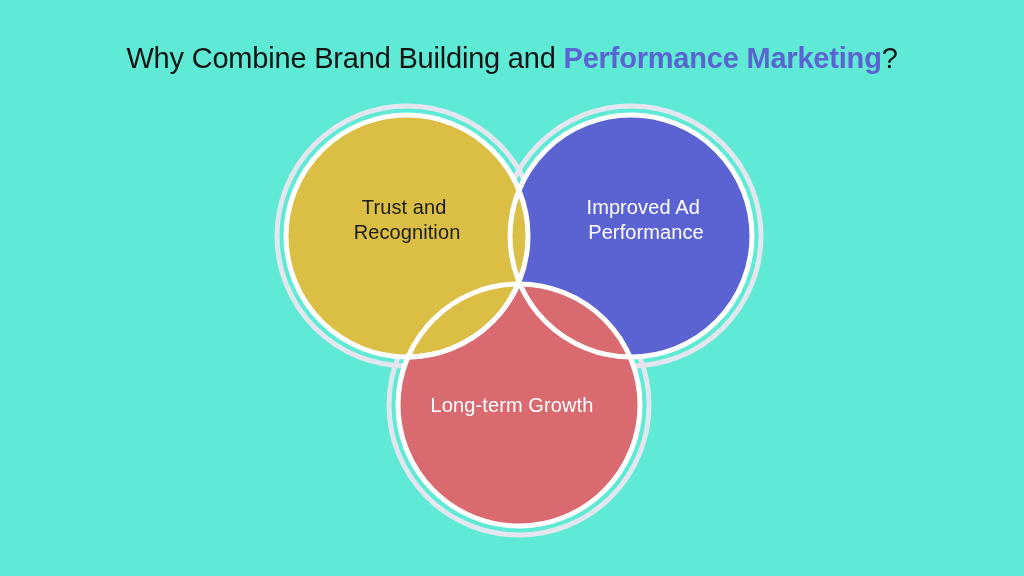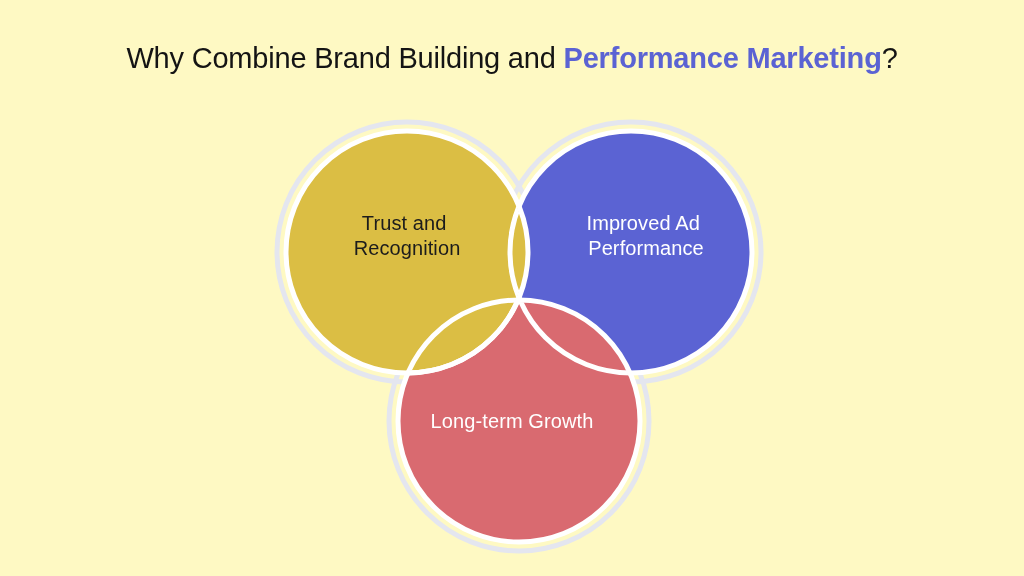--- a/index.html
+++ b/index.html
@@ -12,21 +12,21 @@
     height: 576px;
     overflow: hidden;
     font-family: "Liberation Sans", sans-serif;
     -webkit-font-smoothing: antialiased;
   }
 
   .slide {
     position: relative;
     width: 1024px;
     height: 576px;
-    background: #fef9c3;
+    background: #5eead4;
   }
 
   
   .title {
     position: absolute;
     left: 0;
     top: 38px;
     width: 1024px;
     text-align: center;
     font-size: 29px;
@@ -38,21 +38,21 @@
   }
   .title .accent {
     color: #5b63d3;
     font-weight: 700;
   }
 
   
   .venn {
     position: absolute;
     left: 0;
-    top: 100px;
+    top: 84px;
     width: 1024px;
     height: 470px;
   }
   .venn svg {
     display: block;
     width: 1024px;
     height: 470px;
   }
 
   .venn-label {

